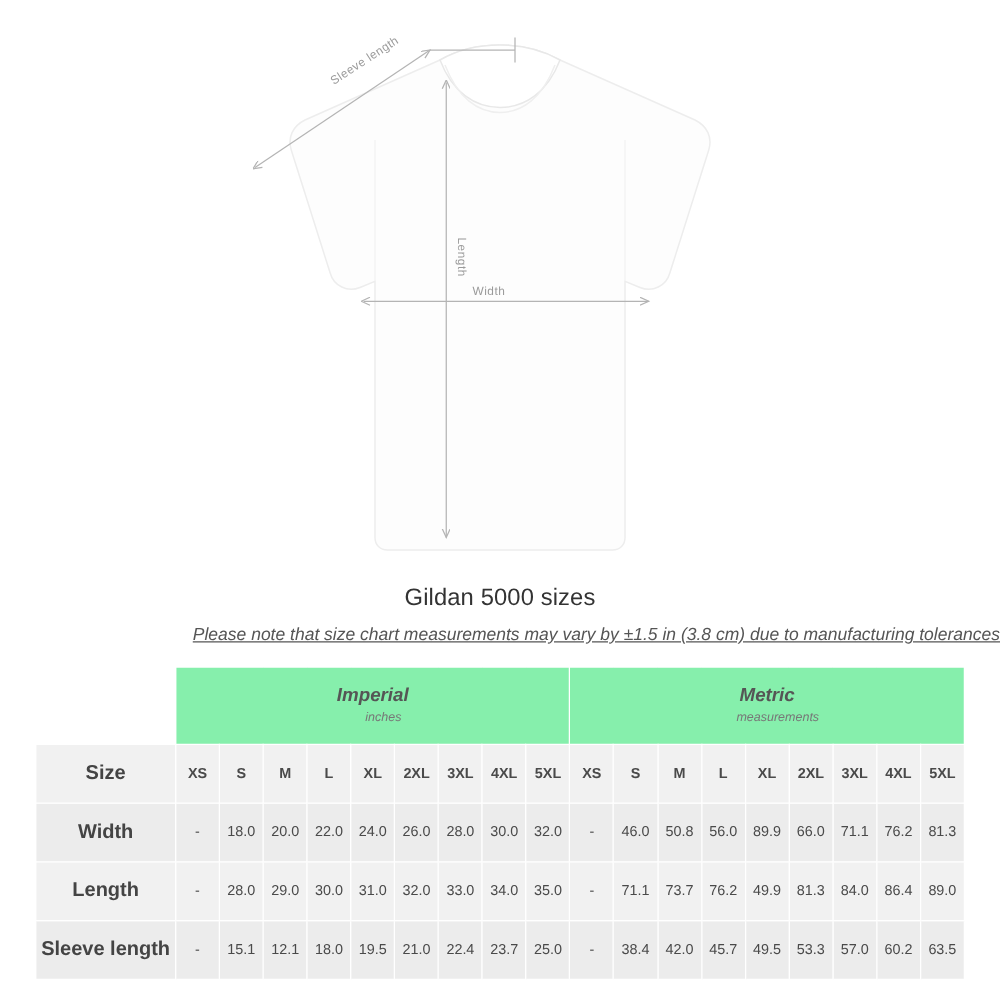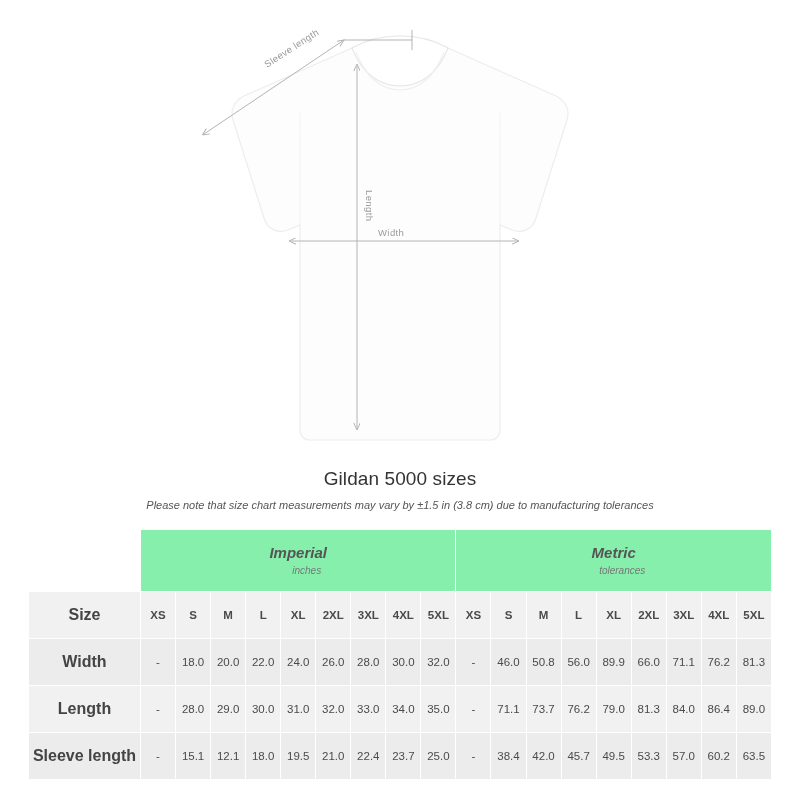--- a/index.html
+++ b/index.html
@@ -28,25 +28,26 @@
   .chart-title {
     text-align: center;
     font-size: 19px;
     font-weight: normal;
     color: #333;
     margin: 0;
     padding-top: 8px;
     letter-spacing: .1px;
   }
   .chart-note {
-    text-align: center;
-    font-size: 11px;
+    text-align: right;
+    font-size: 14px;
     font-style: italic;
     color: #555;
     margin: 9px 0 0 0;
+    text-decoration: underline;
   }
 
   
   .table-wrap {
     margin: 18px 28px 0 28px;
   }
   table {
     border-collapse: collapse;
     width: 100%;
     table-layout: fixed;
@@ -197,21 +198,21 @@
       <tbody>
 
         <tr>
           <td class="unit-cell plain-white"></td>
           <td class="unit-cell" colspan="9">
             <div class="unit-title">Imperial</div>
             <div class="unit-sub">inches</div>
           </td>
           <td class="unit-cell" colspan="9">
             <div class="unit-title">Metric</div>
-            <div class="unit-sub">tolerances</div>
+            <div class="unit-sub">measurements</div>
           </td>
         </tr>
 
         <tr>
           <td class="row-head size-head">Size</td>
           <td class="colhead">XS</td>
           <td class="colhead">S</td>
           <td class="colhead">M</td>
           <td class="colhead">L</td>
           <td class="colhead">XL</td>
@@ -260,21 +261,21 @@
           <td>30.0</td>
           <td>31.0</td>
           <td>32.0</td>
           <td>33.0</td>
           <td>34.0</td>
           <td>35.0</td>
           <td>-</td>
           <td>71.1</td>
           <td>73.7</td>
           <td>76.2</td>
-          <td>79.0</td>
+          <td>49.9</td>
           <td>81.3</td>
           <td>84.0</td>
           <td>86.4</td>
           <td>89.0</td>
         </tr>
 
         <tr class="row-alt">
           <td class="row-head">Sleeve length</td>
           <td>-</td>
           <td>15.1</td>

